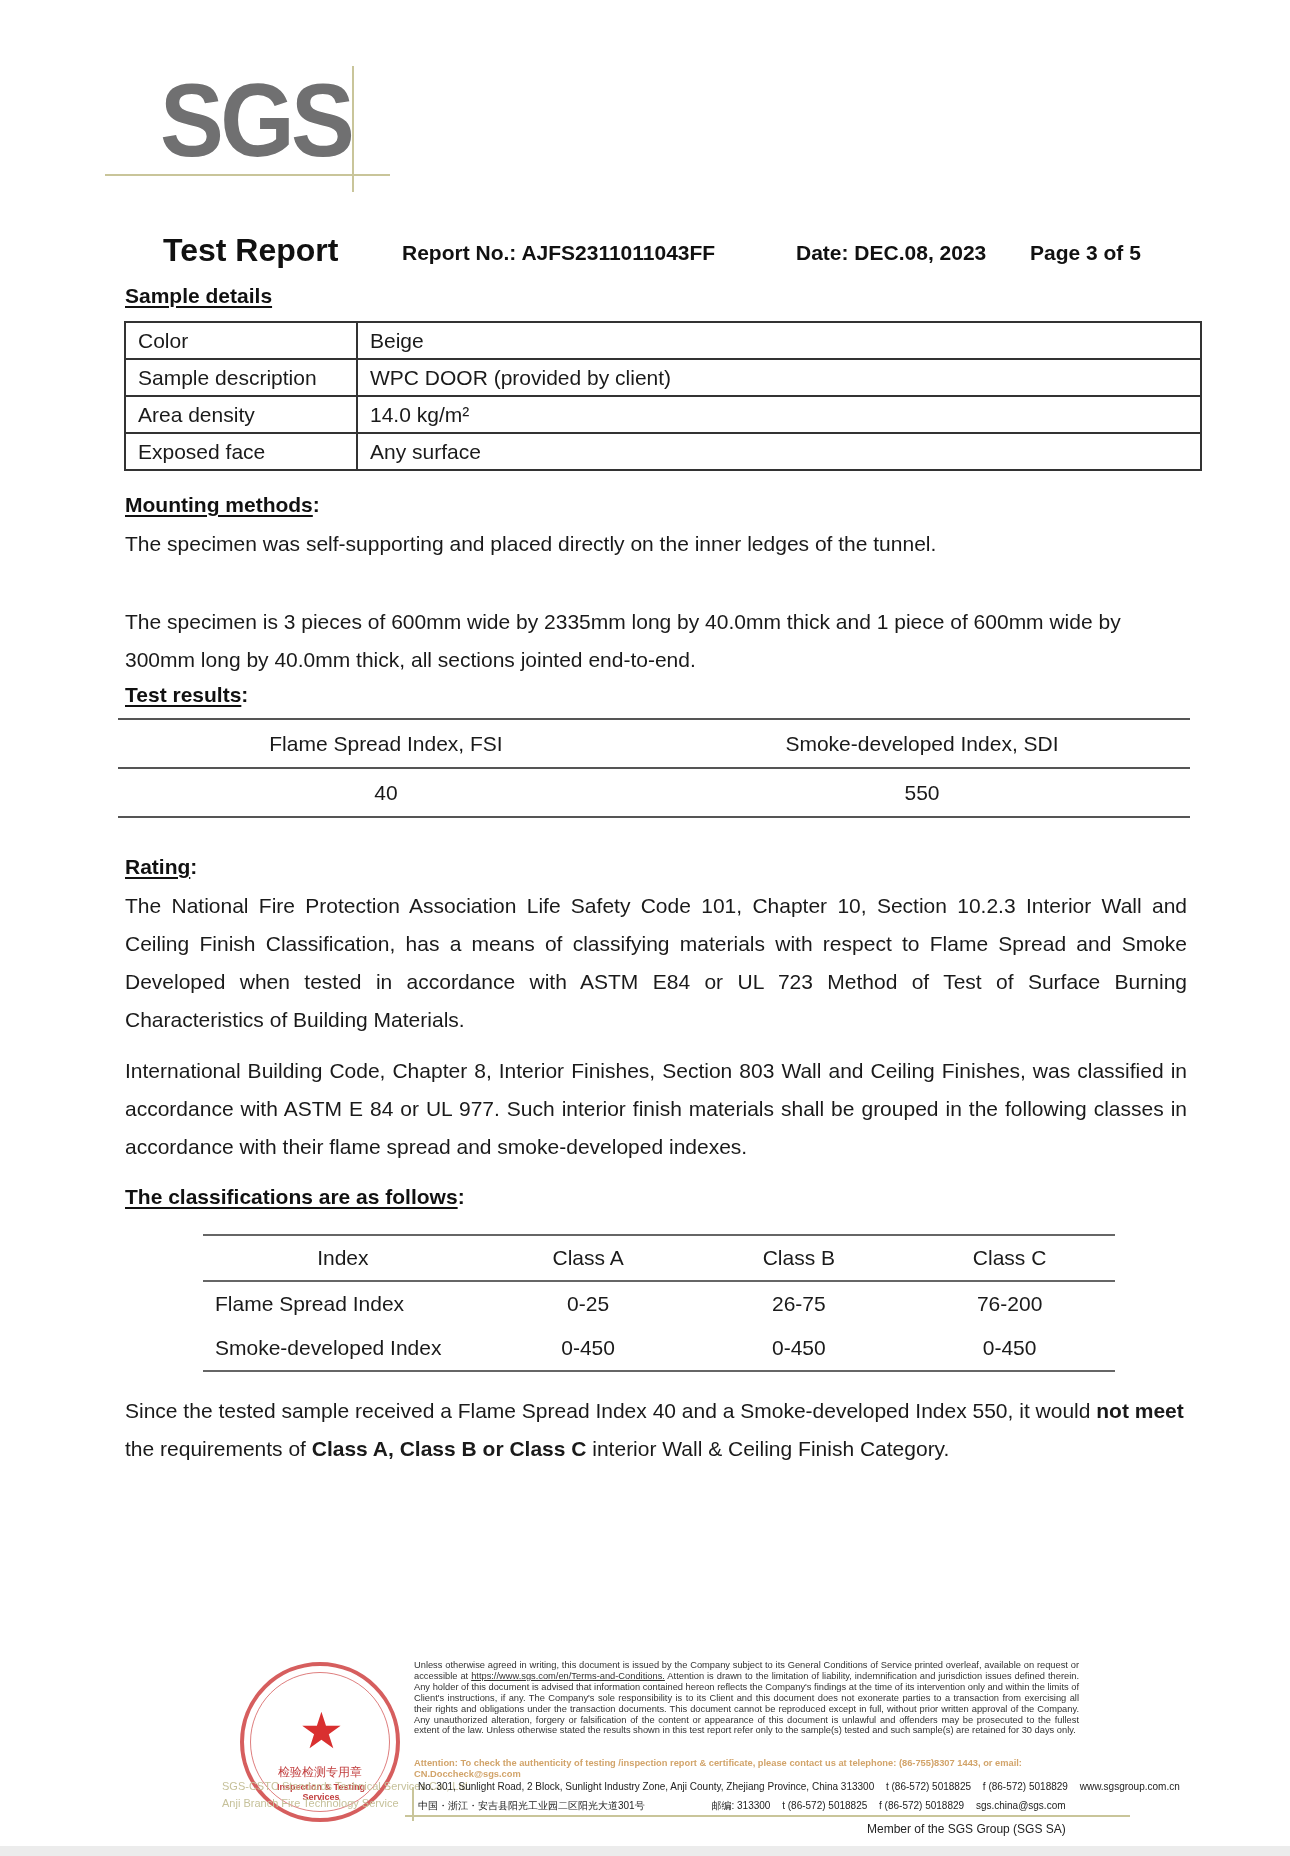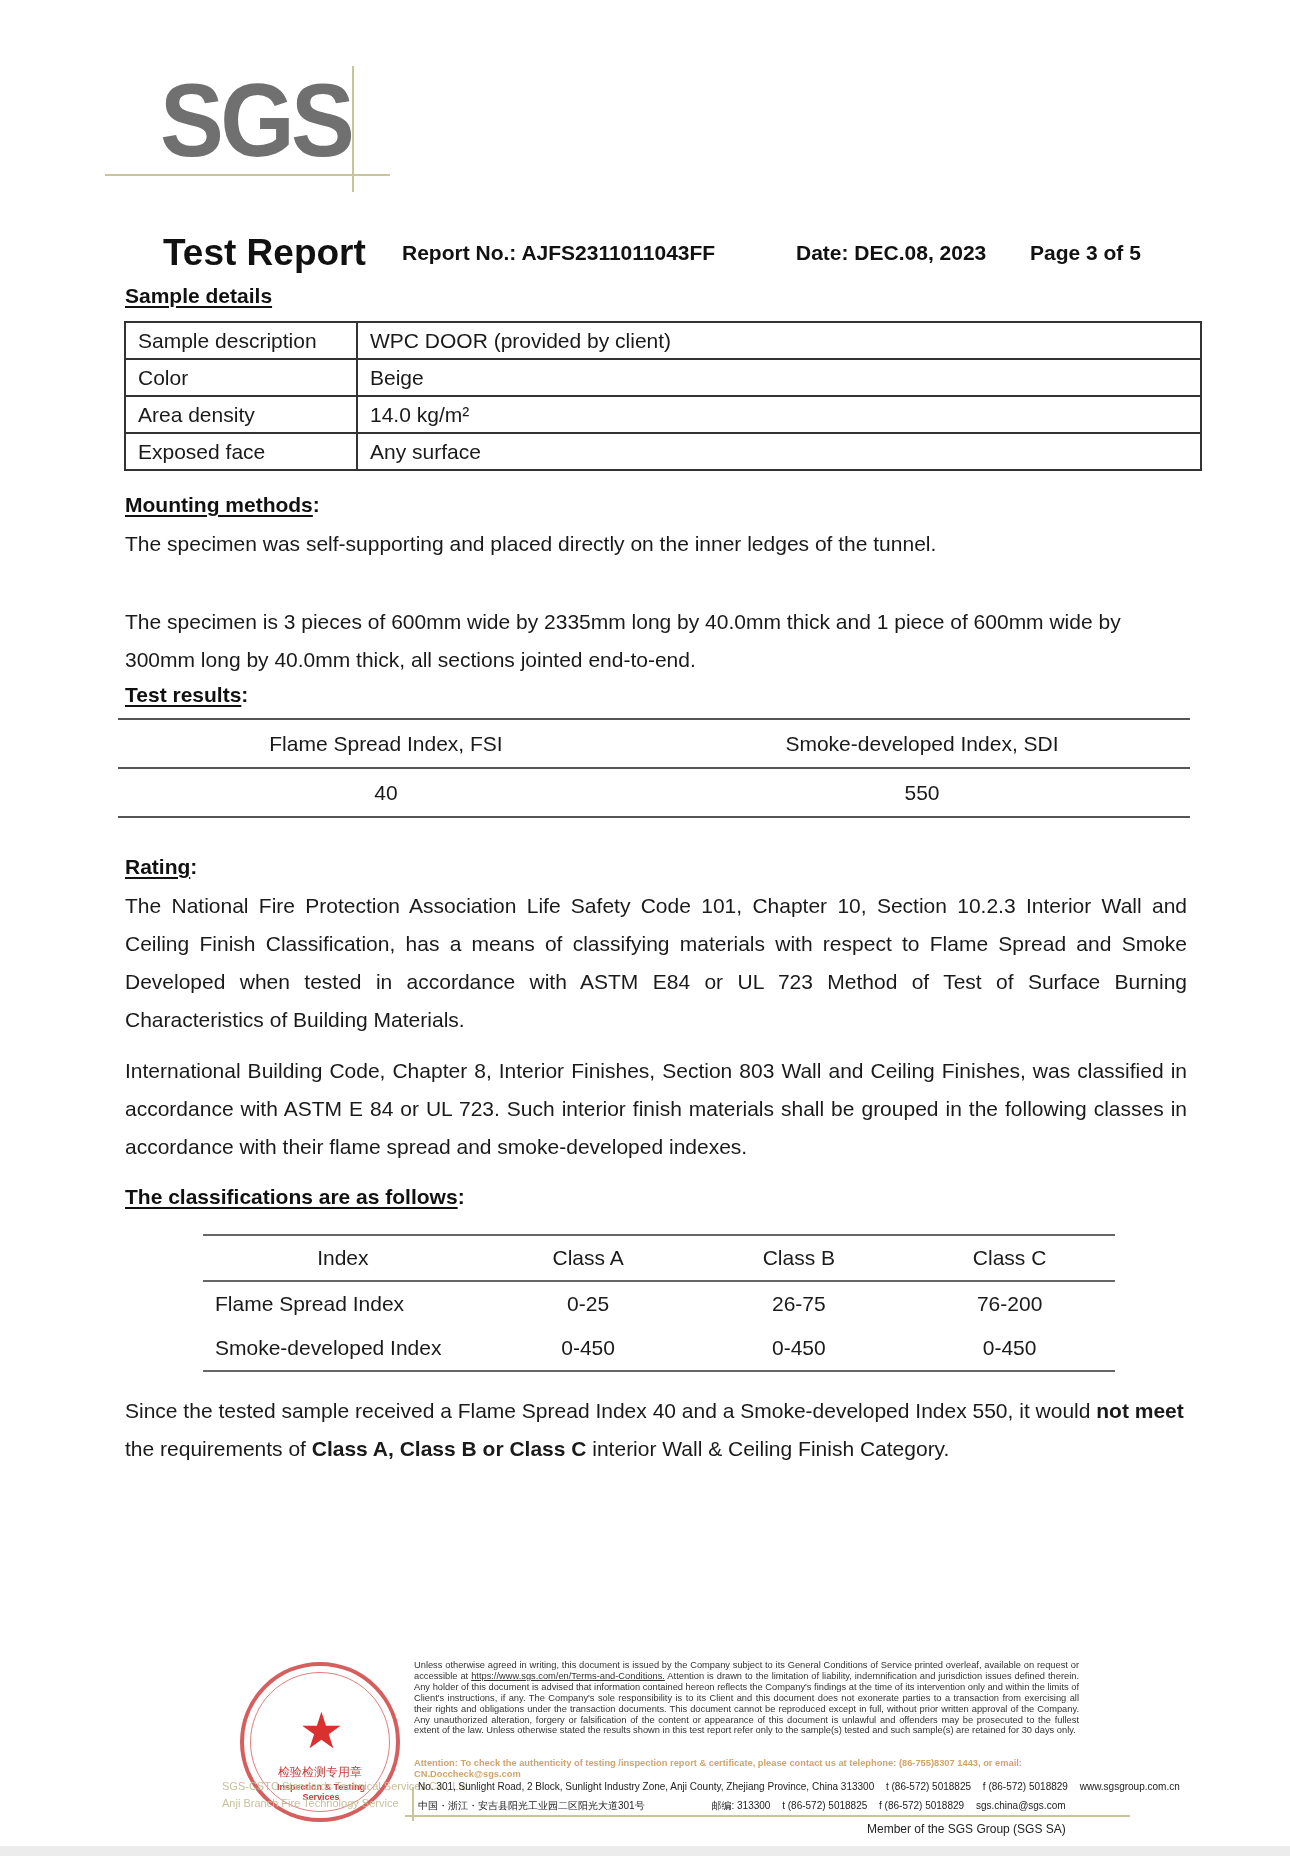--- a/index.html
+++ b/index.html
@@ -5,21 +5,21 @@
   html, body { margin:0; padding:0; }
   body { width:1290px; height:1856px; background:#ffffff; position:relative; overflow:hidden;
          font-family:"Liberation Sans", sans-serif; color:#1a1a1a; }
   .abs { position:absolute; }
   
   .logo-text { left:160px; top:68px; font-family:"Liberation Sans", sans-serif; font-weight:bold;
                font-size:104px; letter-spacing:-4px; color:#707071; line-height:1; transform:scaleX(0.92); transform-origin:left top; }
   .logo-hline { left:105px; top:174px; width:285px; height:2px; background:#c9c59a; }
   .logo-vline { left:352px; top:66px; width:2px; height:126px; background:#c9c59a; }
   
-  .hdr-title { left:163px; top:232px; font-size:37px; font-weight:bold; color:#111; }
+  .hdr-title { left:163px; top:232px; font-size:32px; font-weight:bold; color:#111; }
   .hdr-item { top:241px; font-size:21px; font-weight:bold; color:#111; }
   
   .sec { left:125px; font-size:21px; font-weight:bold; color:#111; }
   .sec u { text-decoration:underline; text-underline-offset:3px; }
   
   table.sample { position:absolute; left:124px; top:321px; width:1078px; border-collapse:collapse; font-size:21px; }
   table.sample td { border:2px solid #333; height:35px; padding:0 12px; color:#1a1a1a; }
   table.sample td.k { width:206px; }
   
   .para { left:125px; width:1062px; font-size:21px; line-height:38px; color:#1a1a1a; }
@@ -64,26 +64,26 @@
 <div class="abs hdr-item" style="left:402px;">Report No.: AJFS2311011043FF</div>
 <div class="abs hdr-item" style="left:796px;">Date: DEC.08, 2023</div>
 <div class="abs hdr-item" style="left:1030px;">Page 3 of 5</div>
 
 <div class="abs sec" style="top:284px;">
   <u>Sample details</u>
 </div>
 <table class="sample">
   <tbody>
       <tr>
+    <td class="k">Color</td>
+    <td>Beige</td>
+  </tr>
+  <tr>
     <td class="k">Sample description</td>
     <td>WPC DOOR (provided by client)</td>
-  </tr>
-  <tr>
-    <td class="k">Color</td>
-    <td>Beige</td>
   </tr>
   <tr>
     <td class="k">Area density</td>
     <td>14.0 kg/m²</td>
   </tr>
   <tr>
     <td class="k">Exposed face</td>
     <td>Any surface</td>
   </tr>
 </tbody>
@@ -109,21 +109,21 @@
     <div>40</div>
     <div>550</div>
   </div>
   <div class="line"></div>
 </div>
 
 <div class="abs sec" style="top:855px;">
   <u>Rating</u><span>:</span>
 </div>
 <div class="abs para justify" style="top:887px;">The National Fire Protection Association Life Safety Code 101, Chapter 10, Section 10.2.3 Interior Wall and Ceiling Finish Classification, has a means of classifying materials with respect to Flame Spread and Smoke Developed when tested in accordance with ASTM E84 or UL 723 Method of Test of Surface Burning Characteristics of Building Materials.</div>
-<div class="abs para justify" style="top:1052px;">International Building Code, Chapter 8, Interior Finishes, Section 803 Wall and Ceiling Finishes, was classified in accordance with ASTM E 84 or UL 723. Such interior finish materials shall be grouped in the following classes in accordance with their flame spread and smoke-developed indexes.</div>
+<div class="abs para justify" style="top:1052px;">International Building Code, Chapter 8, Interior Finishes, Section 803 Wall and Ceiling Finishes, was classified in accordance with ASTM E 84 or UL 977. Such interior finish materials shall be grouped in the following classes in accordance with their flame spread and smoke-developed indexes.</div>
 
 <div class="abs sec" style="top:1185px;">
   <u>The classifications are as follows</u><span>:</span>
 </div>
 <div class="abs cls" style="top:1234px;">
   <div class="line"></div>
   <div class="row">
     <div class="c0">Index</div>
     <div class="c">Class A</div>
     <div class="c">Class B</div>

